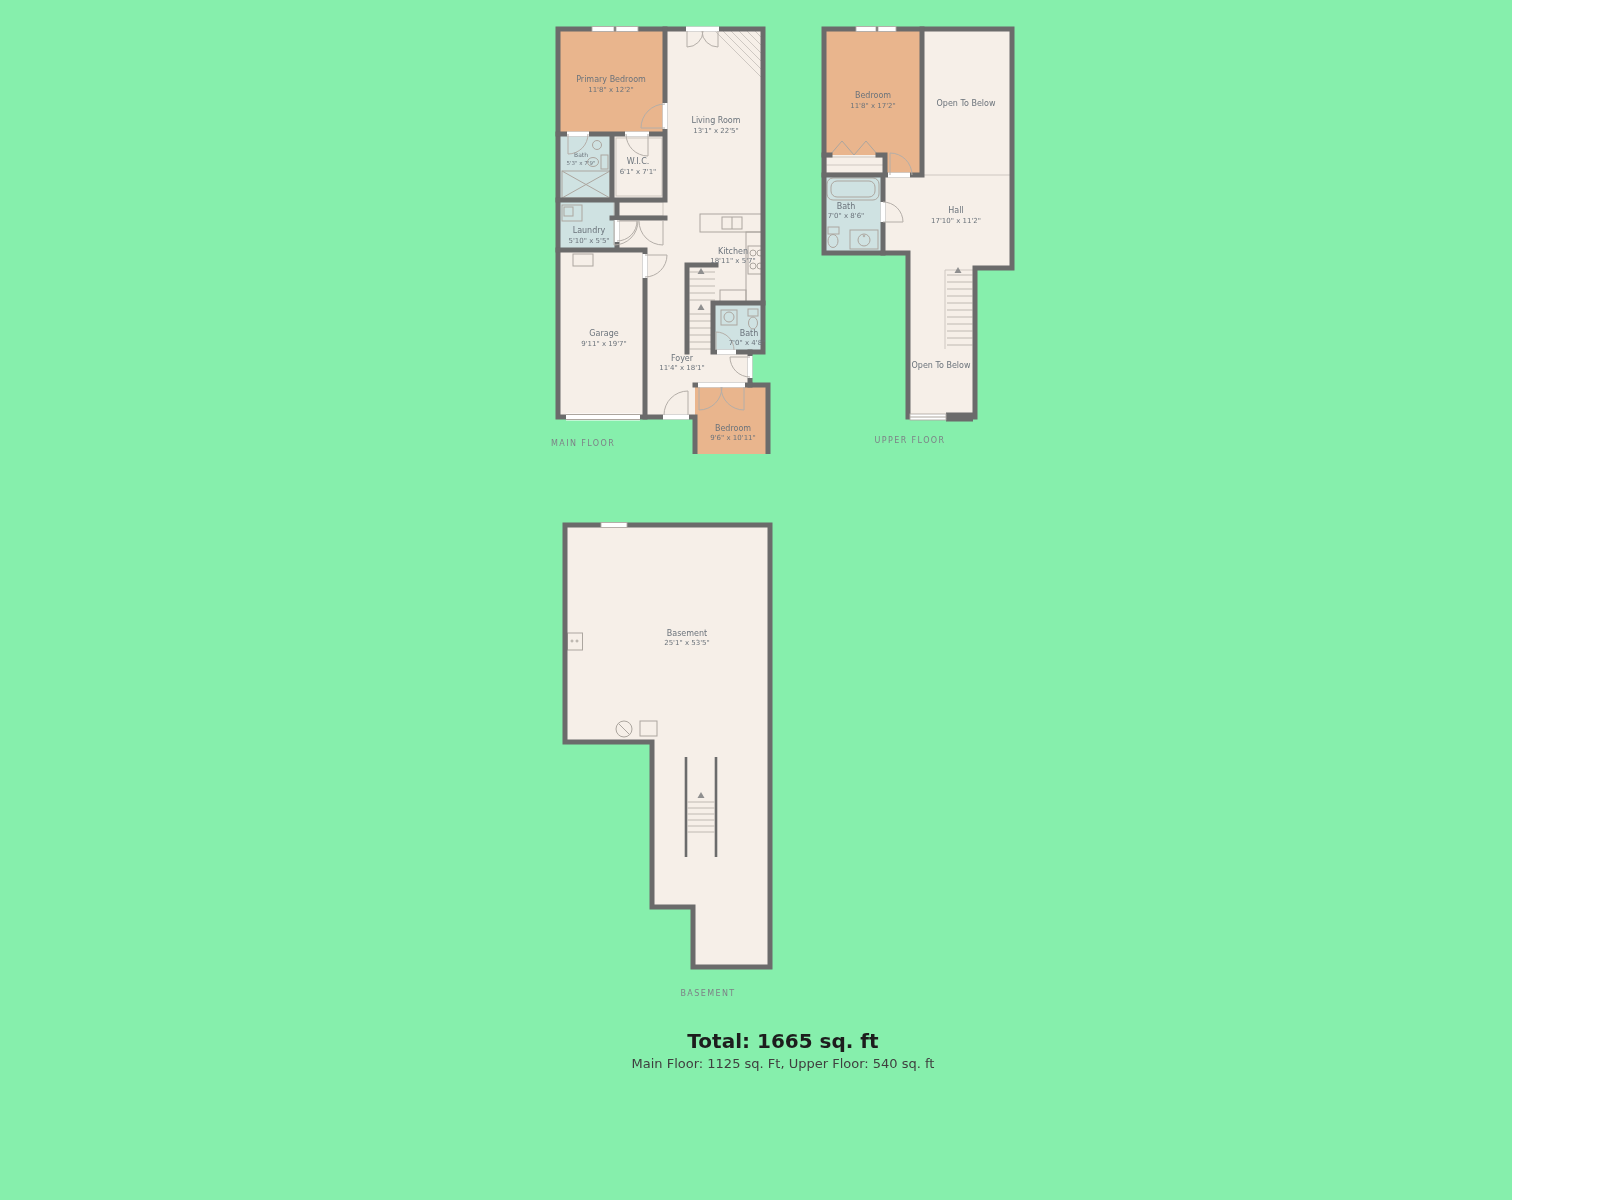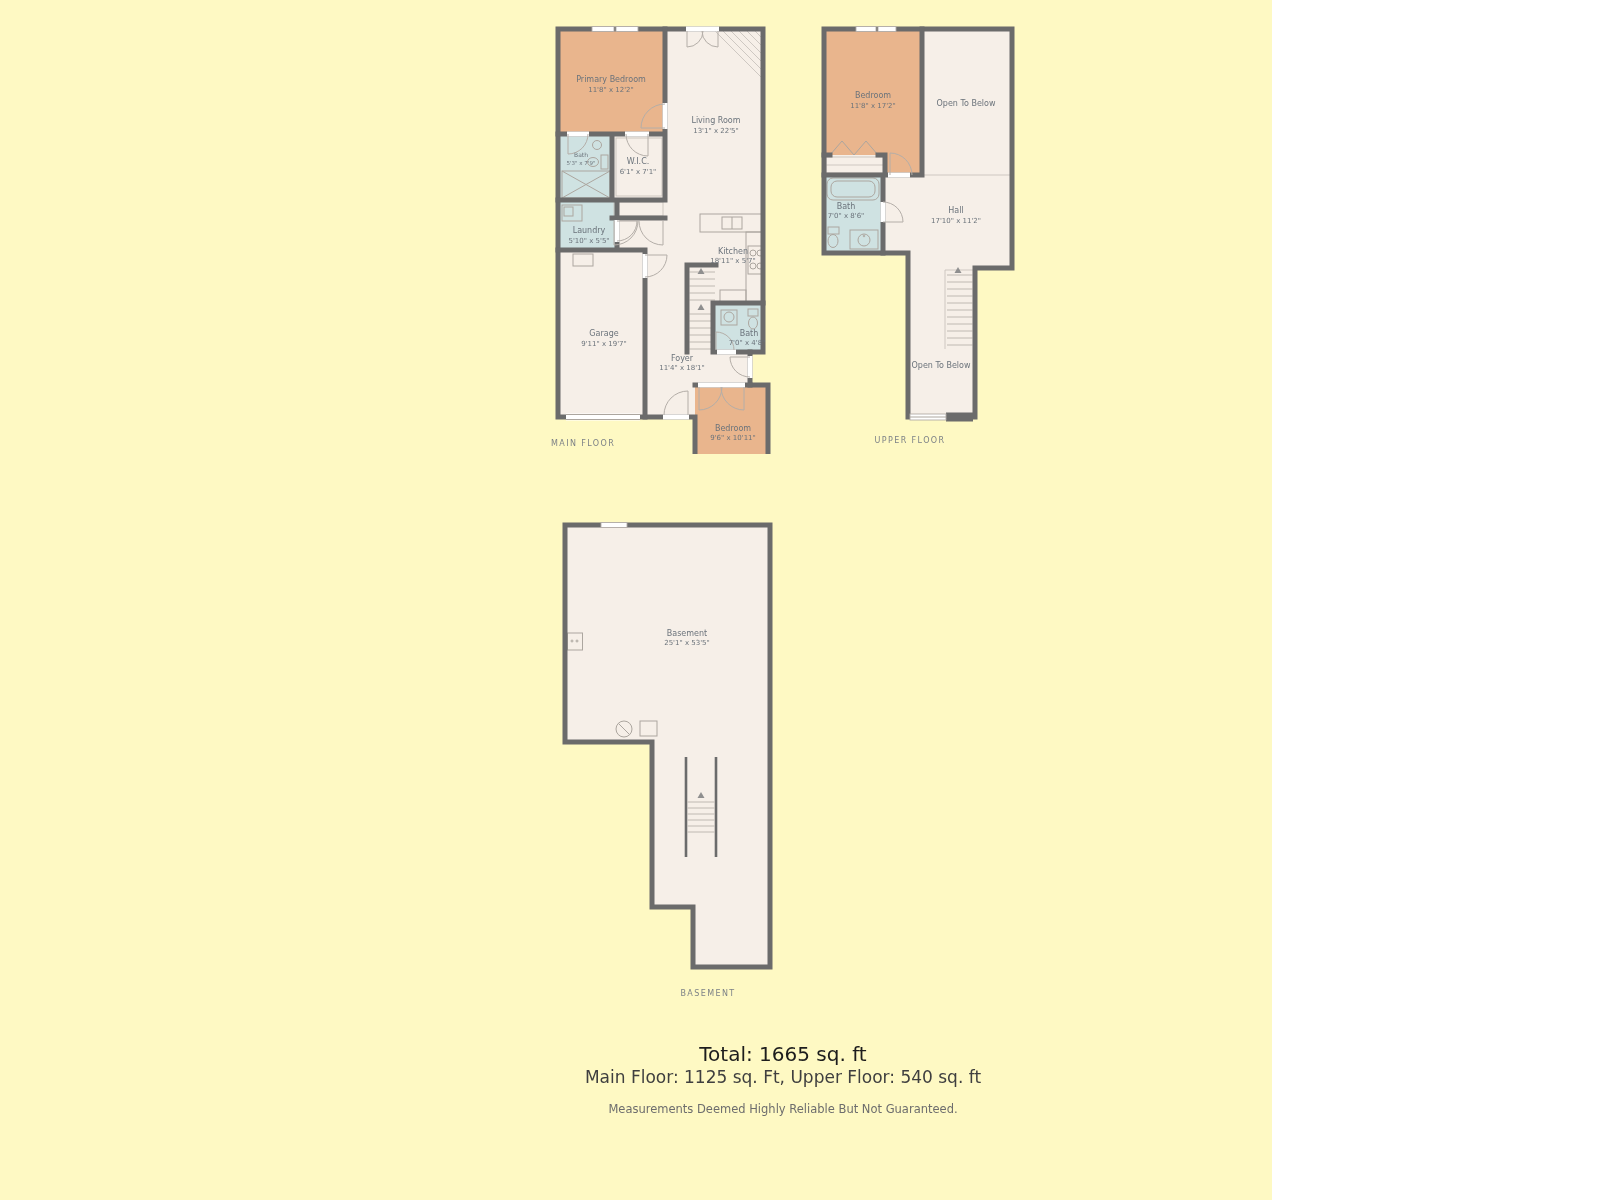--- a/index.html
+++ b/index.html
@@ -1,38 +1,38 @@
 <!DOCTYPE html>
 <html><head>
 <meta charset="utf-8">
 <style>
   html,body{margin:0;padding:0;background:#ffffff;}
   body{font-family:"DejaVu Sans","Liberation Sans",sans-serif;}
-  .canvas{position:relative;width:1272px;height:1200px;background:#fef9c3;overflow:hidden;}
+  .canvas{position:relative;width:1512px;height:1200px;background:#86efac;overflow:hidden;}
   .plan{position:absolute;}
   
   .wall{fill:none;stroke:#6b6b6b;stroke-width:5;stroke-linejoin:miter;stroke-linecap:square;}
   .wall-thin{fill:none;stroke:#6b6b6b;stroke-width:2.6;}
   .fixture{fill:none;stroke:#aca69f;stroke-width:1;}
   .thin{fill:none;stroke:#c9c3bd;stroke-width:0.9;}
   .tread{fill:none;stroke:#b9b3ad;stroke-width:0.9;}
   .window{fill:#ffffff;stroke:#b2aca6;stroke-width:0.9;}
   .doorgap{fill:#ffffff;stroke:none;}
   .arc{fill:none;stroke:#b4aea8;stroke-width:1;}
   .arrow{fill:#8f8f8f;stroke:none;}
   svg text{fill:#6b737b;}
   .room-name{font-size:8px;text-anchor:middle;}
   .room-dims{font-size:7px;text-anchor:middle;}
   .room-name-sm{font-size:6px;text-anchor:middle;}
   .room-dims-sm{font-size:5.5px;text-anchor:middle;}
   .floor-caption{font-size:8px;letter-spacing:1.4px;fill:#7d8287;}
   
   .summary{position:absolute;top:1030px;left:0;width:1566px;text-align:center;color:#3f3f3f;}
-  .summary-total{font-size:20px;font-weight:normal;color:#1d1d1d;line-height:23px;margin-top:13px;}
-  .summary-line{font-size:17px;line-height:22.5px;}
+  .summary-total{font-size:20px;font-weight:bold;color:#1d1d1d;line-height:23px;}
+  .summary-line{font-size:13px;line-height:22.5px;}
   .summary-disclaimer{font-size:11.5px;color:#6d6d6d;margin-top:13px;}
 </style>
 </head>
 <body>
 
 <div class="canvas">
 
   <svg class="plan" style="left:546px;top:22px;" width="226" height="432" viewBox="546 22 226 432">
 
     <polygon points="558,29 763,29 763,352 750,352 750,385 768,385 768,465 695,465 695,417 558,417" fill="#f6efe8"></polygon>
@@ -241,16 +241,15 @@
     <rect class="window" x="601" y="522.5" width="26" height="5"></rect>
 
     <text class="room-name" x="687" y="636">Basement</text>
     <text class="room-dims" x="687" y="645">25'1" x 53'5"</text>
     <text class="floor-caption" style="text-anchor:middle;" x="708" y="996">BASEMENT</text>
   </svg>
 
   <div class="summary">
     <div class="summary-total">Total: 1665 sq. ft</div>
     <div class="summary-line">Main Floor: 1125 sq. Ft, Upper Floor: 540 sq. ft</div>
-    <div class="summary-disclaimer">Measurements Deemed Highly Reliable But Not Guaranteed.</div>
   </div>
 
 </div>
 
 </body></html>

